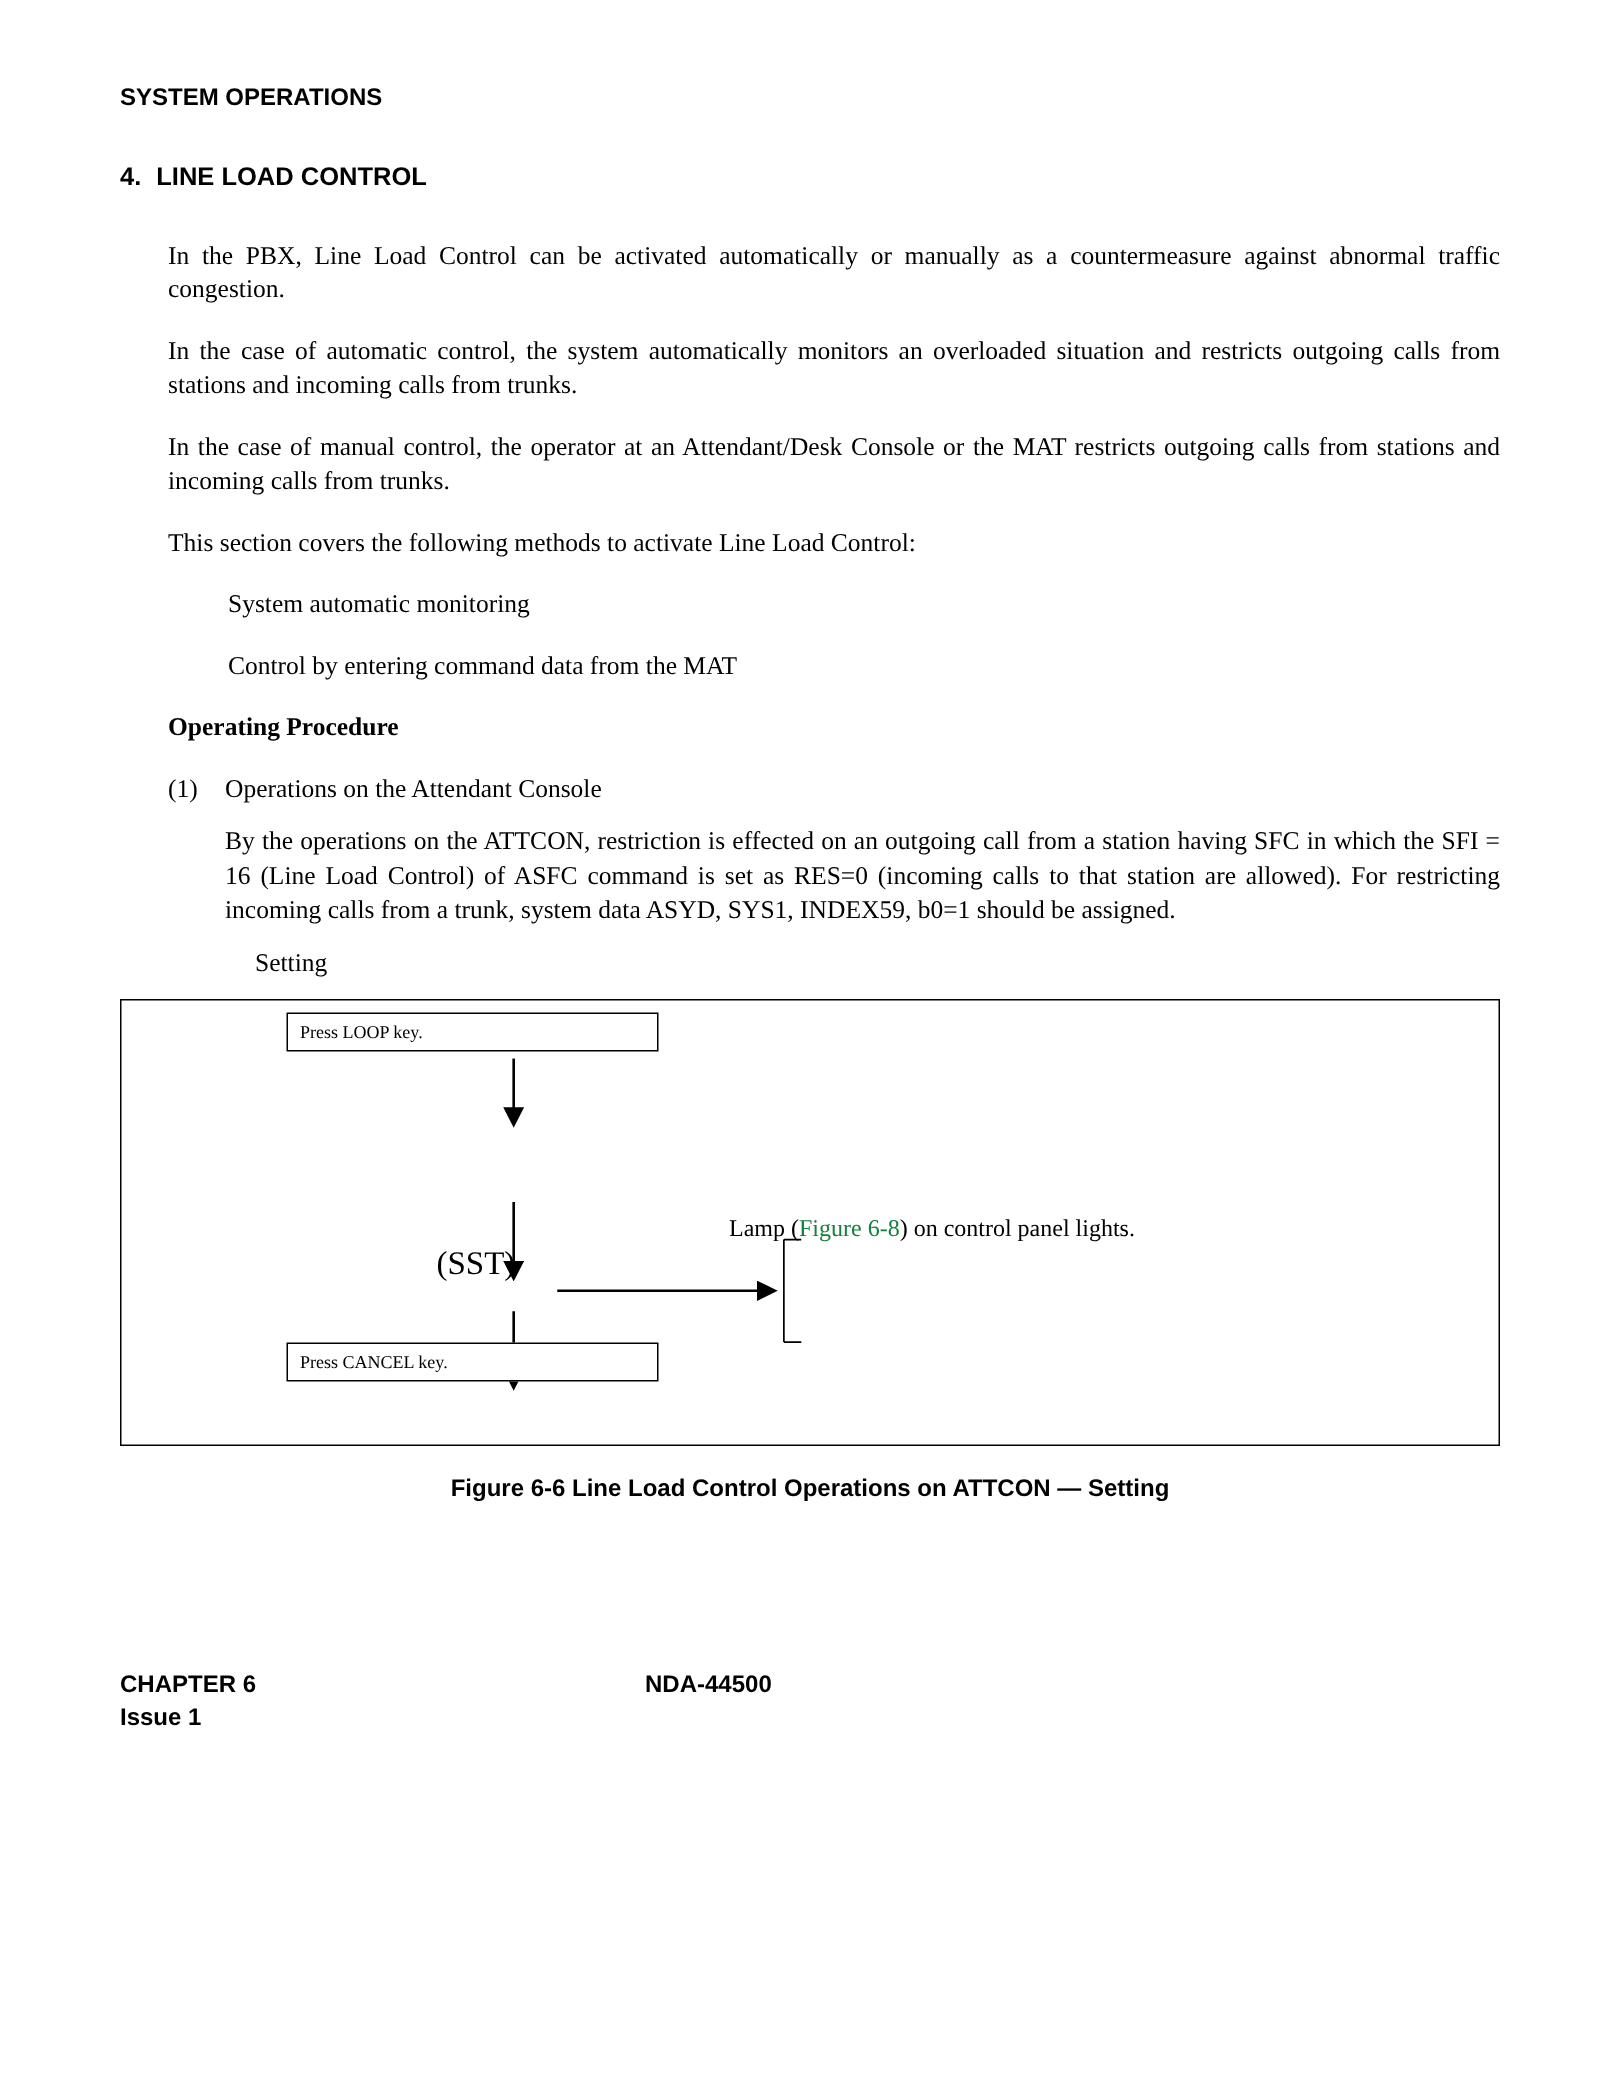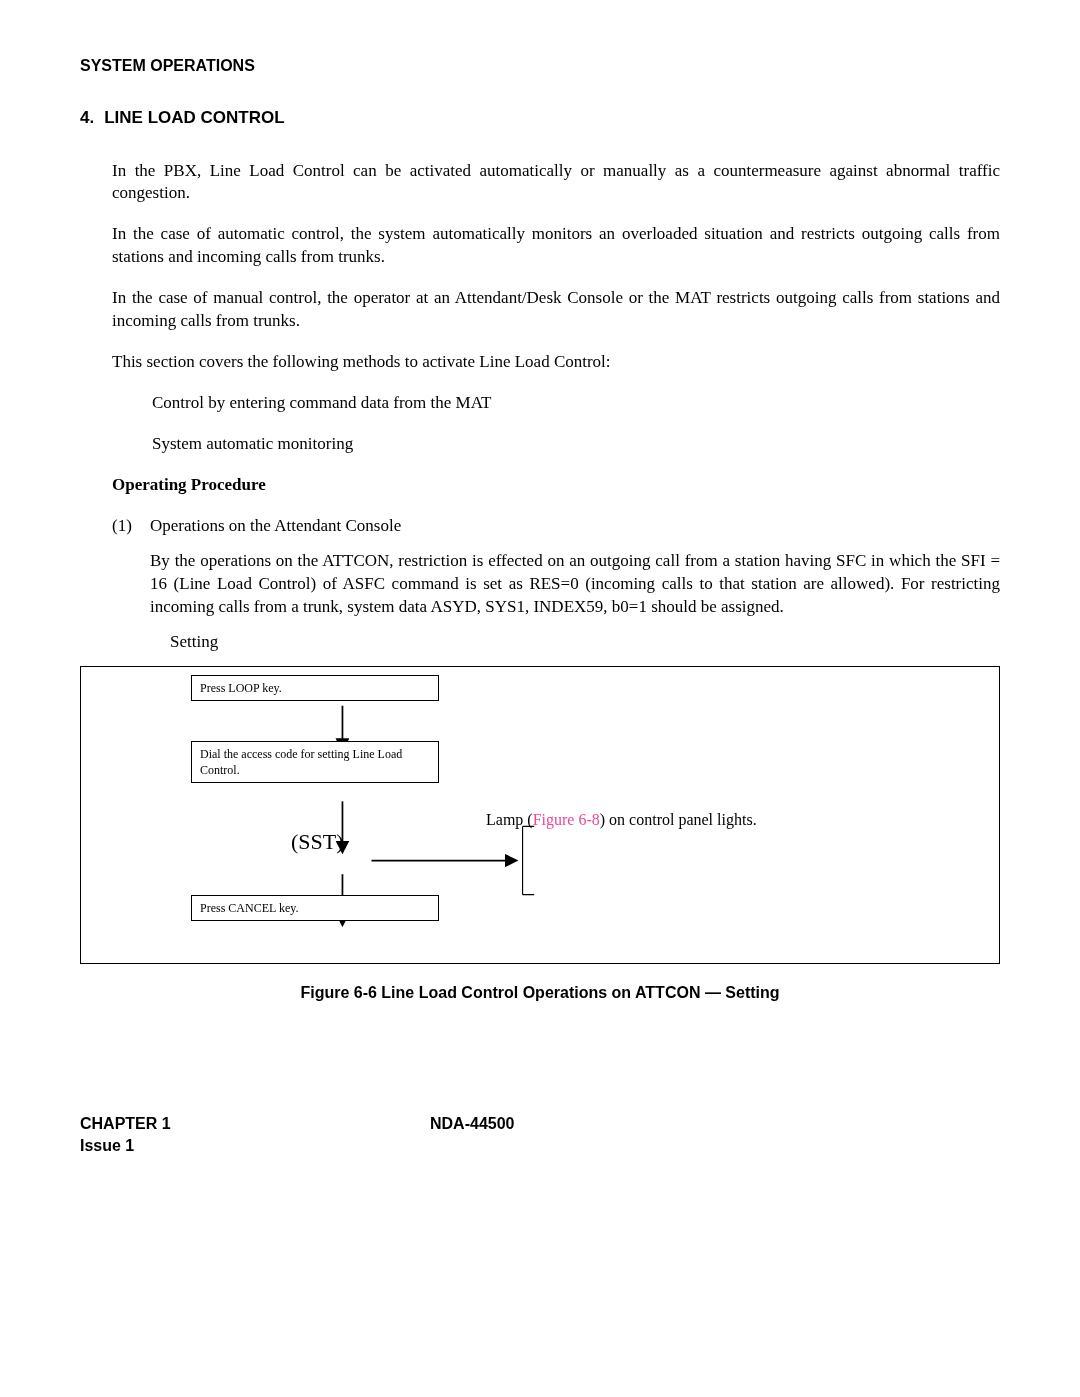--- a/index.html
+++ b/index.html
@@ -62,21 +62,21 @@
   .mid  { top: 160px; left: 210px; font-size:22px; }
   .box3 { top: 228px; left: 110px; }
   .side {
     position: absolute;
     left: 405px;
     top: 140px;
     font-size: 16px;
     width: 280px;
     line-height: 1.6;
   }
-  .blue-link { color: #ec4899; }
+  .blue-link { color: #15803d; }
   svg.arrows { position:absolute; top:0; left:0; width:100%; height:100%; pointer-events:none; }
   .fig-caption {
     text-align: center;
     font-family: Arial, Helvetica, sans-serif;
     font-weight: bold;
     font-size: 16px;
     margin-top: 6px;
   }
   .footer {
     position: relative;
@@ -96,22 +96,22 @@
   <span>4.</span>
   <span>LINE LOAD CONTROL</span>
 </div>
 
 <p class="para">In the PBX, Line Load Control can be activated automatically or manually as a countermeasure against abnormal traffic congestion.</p>
 <p class="para">In the case of automatic control, the system automatically monitors an overloaded situation and restricts outgoing calls from stations and incoming calls from trunks.</p>
 <p class="para">In the case of manual control, the operator at an Attendant/Desk Console or the MAT restricts outgoing calls from stations and incoming calls from trunks.</p>
 <p class="para">This section covers the following methods to activate Line Load Control:</p>
 
 <div class="bullets">
+  <div class="bullet-item">System automatic monitoring</div>
   <div class="bullet-item">Control by entering command data from the MAT</div>
-  <div class="bullet-item">System automatic monitoring</div>
 </div>
 
 <div class="subheading">Operating Procedure</div>
 
 <div class="proc-item">
   <div class="proc-num">(1)</div>
   <div style="flex:1">
     <div>Operations on the Attendant Console</div>
     <div class="proc-body" style="margin-top:12px">By the operations on the ATTCON, restriction is effected on an outgoing call from a station having SFC in which the SFI = 16 (Line Load Control) of ASFC command is set as RES=0 (incoming calls to that station are allowed). For restricting incoming calls from a trunk, system data ASYD, SYS1, INDEX59, b0=1 should be assigned.</div>
   </div>
@@ -130,30 +130,29 @@
     <line x1="225" y1="34" x2="225" y2="70" stroke="#000" stroke-width="1.5" marker-end="url(#ah)"></line>
     <line x1="225" y1="118" x2="225" y2="160" stroke="#000" stroke-width="1.5" marker-end="url(#ah)"></line>
     <line x1="225" y1="182" x2="225" y2="224" stroke="#000" stroke-width="1.5" marker-end="url(#ah)"></line>
 
     <line x1="250" y1="170" x2="372" y2="170" stroke="#000" stroke-width="1.5" marker-end="url(#ah)"></line>
 
     <path d="M380,140 L380,200 M380,140 L390,140 M380,200 L390,200" stroke="#000" stroke-width="1" fill="none"></path>
   </svg>
 
   <div class="flow-box box1">Press LOOP key.</div>
-  <div class="flow-box box2">Dial the access code for setting Line Load Control.</div>
   <div class="mid" style="position:absolute">(SST)</div>
   <div class="flow-box box3">Press CANCEL key.</div>
 
   <div class="side">
     <div>
       <span>Lamp (</span><span class="blue-link">Figure 6-8</span><span>) on control panel lights.</span>
     </div>
   </div>
 </div>
 
 <div class="fig-caption">Figure 6-6   Line Load Control Operations on ATTCON — Setting</div>
 
 <div class="footer">
   <span class="center">NDA-44500</span>
-  <div>CHAPTER 1</div>
+  <div>CHAPTER 6</div>
   <div>Issue 1</div>
 </div>
 
 </body></html>

